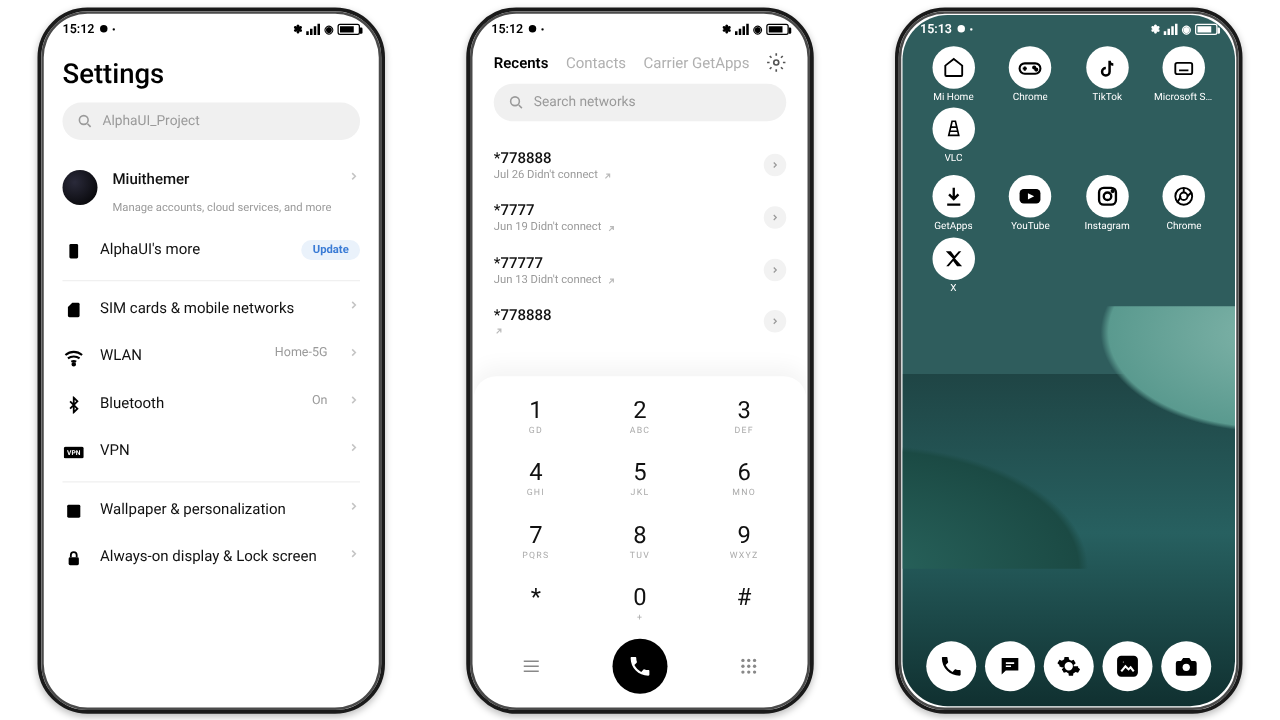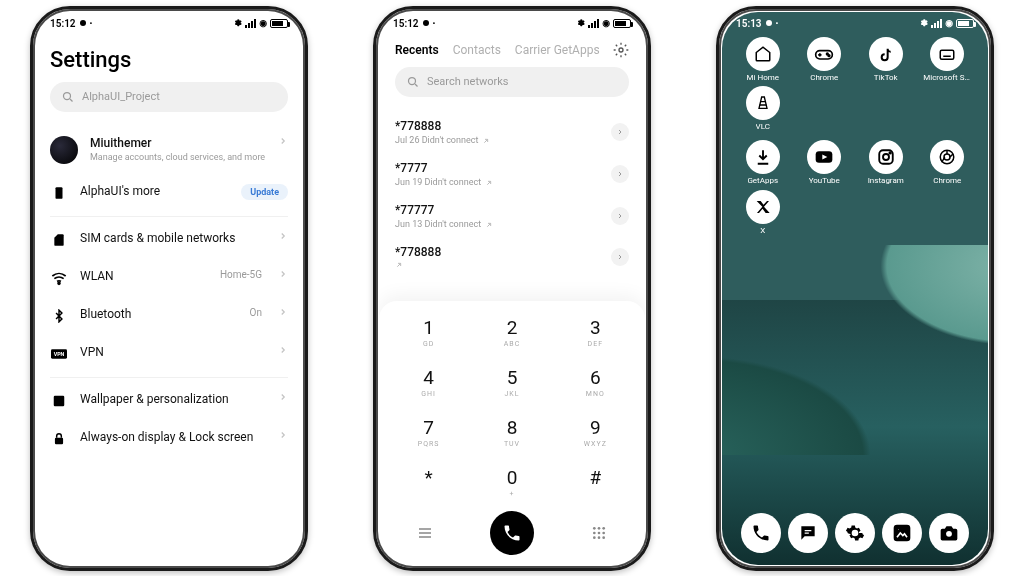--- a/index.html
+++ b/index.html
@@ -23,21 +23,21 @@
   .batt i{position:absolute;left:1px;top:1px;bottom:1px;width:70%;background:currentColor}
 
   
   .p1-body{padding:10px 14px 0;overflow:hidden}
   .p1-title{font-size:22px;font-weight:500;margin:6px 0 10px}
   .searchbar{background:#f0f0f0;border-radius:18px;height:30px;display:flex;align-items:center;padding:0 12px;gap:8px;color:#9a9a9a;font-size:11px;margin-bottom:14px}
   .searchbar svg{flex-shrink:0}
   .row{display:flex;align-items:flex-start;padding:10px 0;gap:12px;position:relative}
   .row .ic{width:18px;height:18px;display:flex;align-items:center;justify-content:center;color:#000;flex-shrink:0}
   .row .lbl{font-size:12px;color:#111;flex:1}
-  .row .sub{font-size:9px;color:#9a9a9a;margin-top:2px}
+  .row .sub{font-size:9px;color:#9a9a9a;margin-top:12px}
   .row .val{font-size:10px;color:#9a9a9a;margin-right:4px}
   .chev{color:#c4c4c4;flex-shrink:0}
   .avatar{width:28px;height:28px;border-radius:50%;background:radial-gradient(circle at 35% 35%,#2a2a3a,#000);flex-shrink:0}
   .badge{background:#eaf2fb;color:#3a7bd5;font-size:9px;padding:3px 9px;border-radius:10px;font-weight:700}
   .divider{height:1px;background:#f0f0f0;margin:4px 0}
 
   
   .p2-top{padding:6px 16px 0}
   .gear{position:absolute;right:16px;top:30px}
   .tabs{display:flex;gap:14px;font-size:12px;margin:6px 0 10px}

